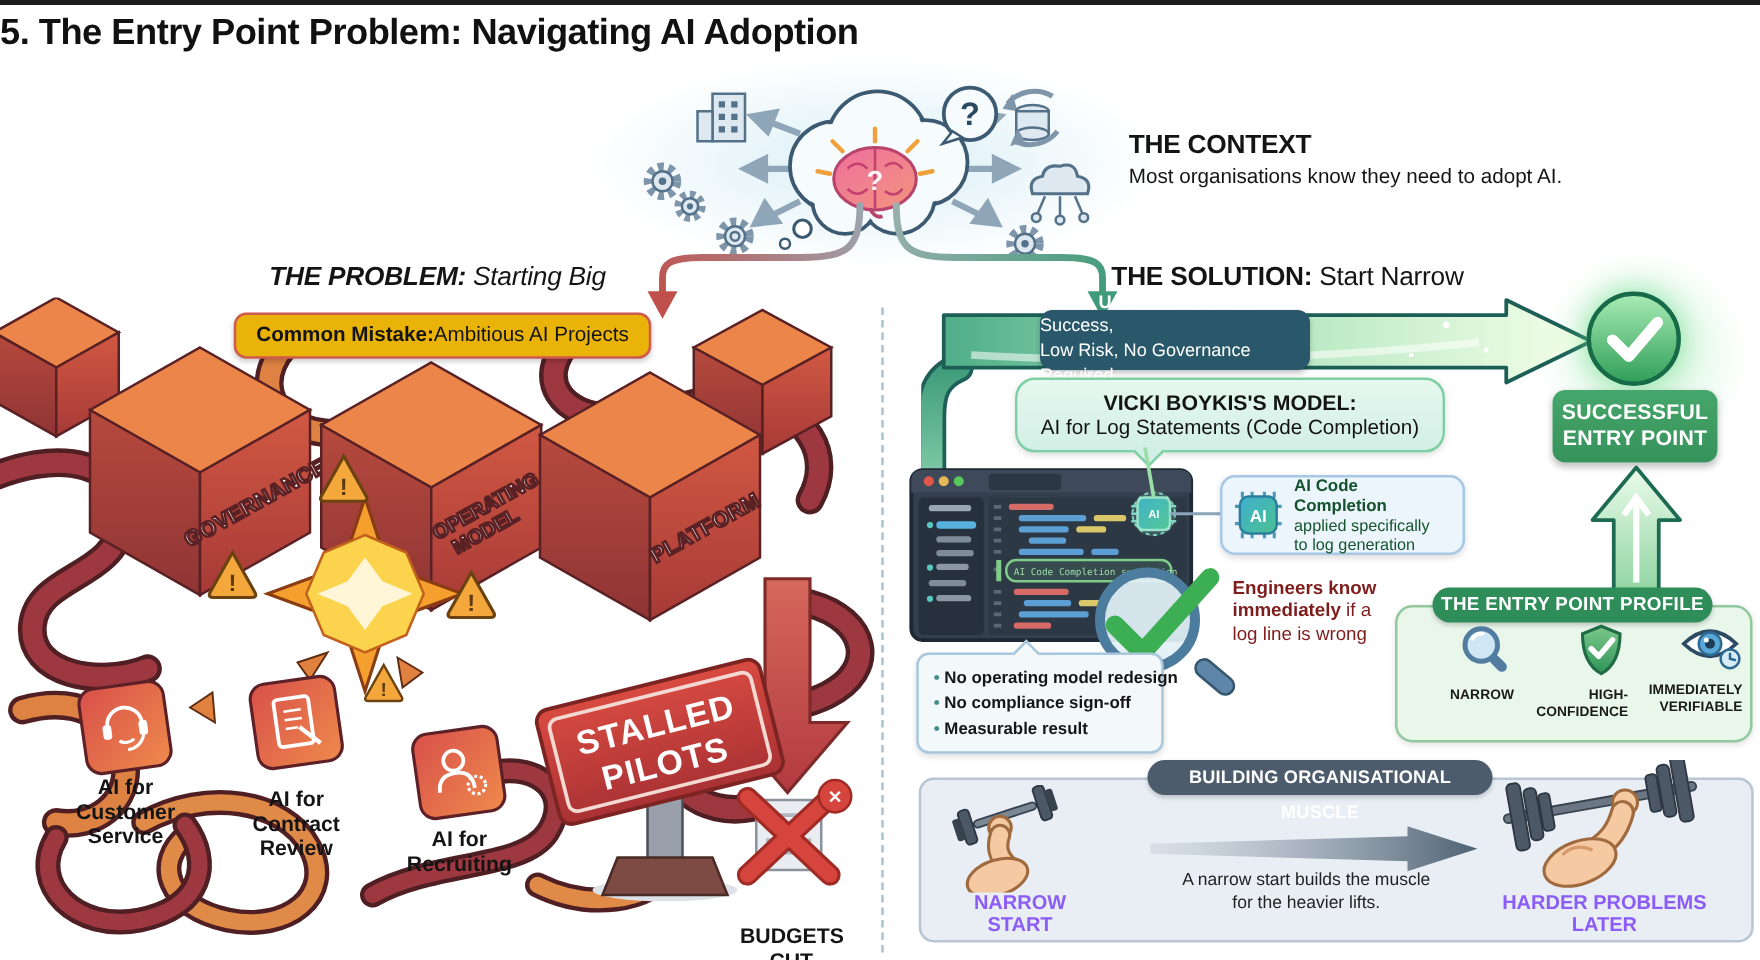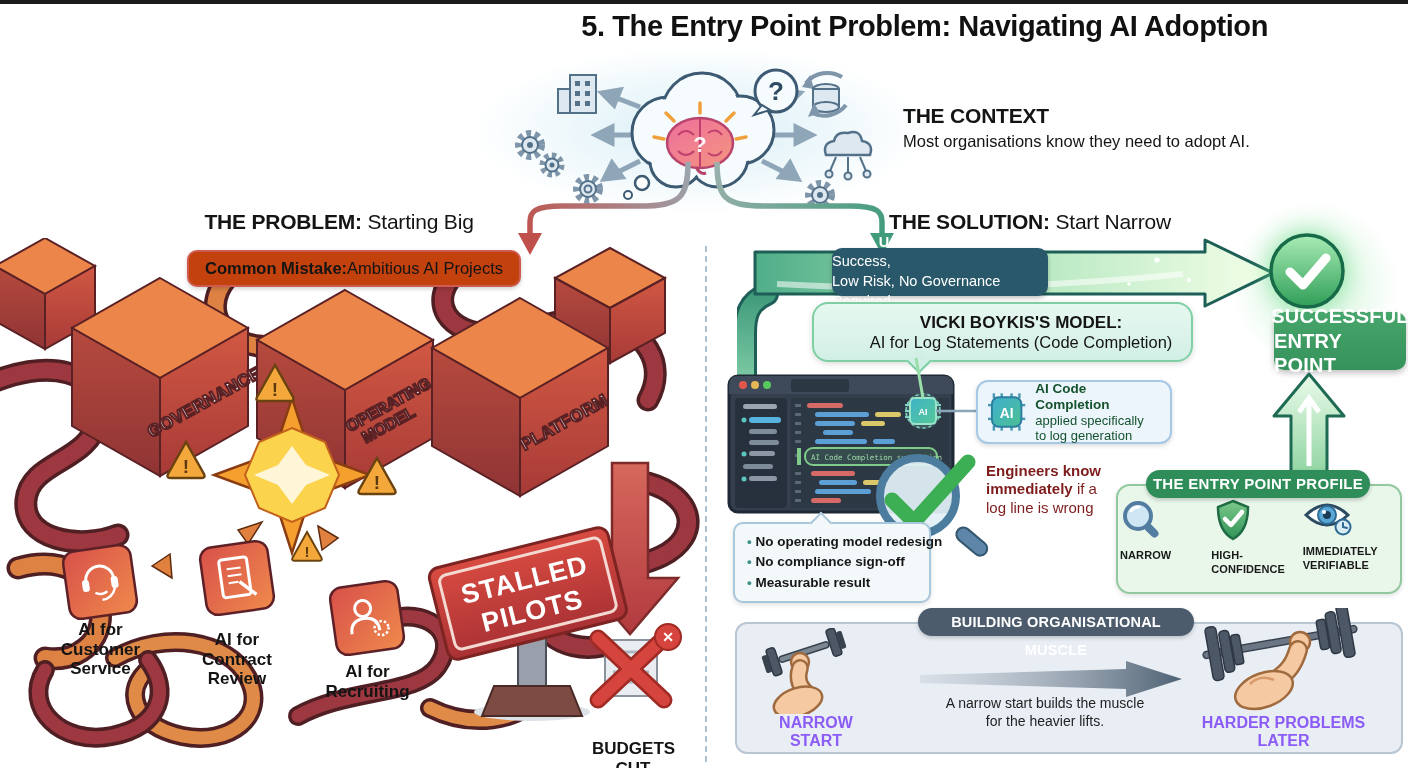--- a/index.html
+++ b/index.html
@@ -1,58 +1,58 @@
 <!DOCTYPE html>
 <html><head>
 <meta charset="utf-8">
 <style>
   html,body{margin:0;padding:0;background:#fff;font-family:"Liberation Sans",sans-serif;}
   #canvas{position:relative;width:1408px;height:768px;background:#fff;overflow:hidden;}
   .abs{position:absolute;}
   .b{font-weight:700;}
   .ctr{text-align:center;}
   .topbar{left:0;top:0;width:1408px;height:4px;background:#1c1c1c;}
-  .title{left:0;top:10px;width:1268px;text-align:right;font-size:29px;font-weight:700;color:#111;letter-spacing:-0.4px;}
+  .title{left:0;top:10px;width:1268px;text-align:left;font-size:29px;font-weight:700;color:#111;letter-spacing:-0.4px;}
   .glow{pointer-events:none;}
   .context{left:903px;top:104px;width:420px;color:#141414;}
   .context .h{font-size:21px;font-weight:700;margin-bottom:3px;letter-spacing:-0.2px;}
   .context .l{font-size:16.5px;line-height:1.22;}
   .sechead{font-size:21px;color:#141414;letter-spacing:-0.2px;}
-  .banner{left:187px;top:250px;width:330px;height:33px;background:#c2410c;border:2px solid #cf5a4e;border-radius:10px;
+  .banner{left:187px;top:250px;width:330px;height:33px;background:#eab308;border:2px solid #cf5a4e;border-radius:10px;
           box-shadow:0 2px 4px rgba(0,0,0,.18);display:flex;align-items:center;justify-content:center;font-size:16.5px;color:#141414;}
   .nodelabel{color:#141414;font-weight:700;font-size:17px;line-height:1.16;text-align:center;}
   .budlabel{color:#141414;font-weight:700;font-size:17px;line-height:1.2;text-align:center;}
   .divider{left:705px;top:246px;height:516px;width:0;border-left:2px dashed #a9c2d4;}
   .pill{left:832px;top:248px;width:216px;height:48px;background:#29586a;border-radius:10px;color:#fff;
         display:flex;flex-direction:column;align-items:center;justify-content:center;font-size:14.5px;line-height:1.35;box-shadow:0 2px 4px rgba(0,0,0,.25);}
   .vicki{left:812px;top:302px;width:340px;height:56px;background:linear-gradient(#e6f8f0,#d2efe6);border:2.5px solid #7ecfa4;border-radius:16px;
-         box-shadow:0 2px 6px rgba(0,0,0,.14);display:flex;flex-direction:column;align-items:center;justify-content:center;color:#141414;padding-left:37px;}
+         box-shadow:0 2px 6px rgba(0,0,0,.14);display:flex;flex-direction:column;align-items:center;justify-content:center;color:#141414;}
   .vicki:after{content:"";position:absolute;left:96px;bottom:-10px;width:16px;height:16px;background:#d2efe6;
                border-right:2.5px solid #7ecfa4;border-bottom:2.5px solid #7ecfa4;transform:rotate(45deg);}
   .vicki .l1{font-size:17px;font-weight:700;}
   .vicki .l2{font-size:16.5px;}
   .aibox{left:976px;top:380px;width:196px;height:64px;background:#edf5fc;border:2px solid #a6c8e4;border-radius:12px;
          box-shadow:0 2px 5px rgba(0,0,0,.14);display:flex;align-items:center;gap:8px;padding:4px 8px;box-sizing:border-box;}
   .aibox .txt{font-size:13px;line-height:1.18;color:#14532d;}
   .aibox .t1{font-weight:700;font-size:13.5px;}
   .verify{left:986px;top:462px;width:160px;font-size:15px;line-height:1.22;color:#7f1d1d;}
   .bullets{left:733px;top:522px;width:198px;background:#f3f8fb;border:2px solid #a9c7dc;border-radius:10px;
            box-shadow:0 2px 5px rgba(0,0,0,.12);padding:8px 10px 8px 12px;box-sizing:border-box;font-weight:bold;}
   .bullets:before{content:"";position:absolute;left:78px;top:-9px;width:14px;height:14px;background:#f3f8fb;
                   border-left:2px solid #a9c7dc;border-top:2px solid #a9c7dc;transform:rotate(45deg);}
   .bullets .li{font-size:13.5px;color:#161616;line-height:1.5;white-space:nowrap;}
   .bullets .li:before{content:"• ";color:#3f8f86;font-weight:700;}
   .badge{left:1242px;top:312px;width:132px;height:58px;background:linear-gradient(#47a66b,#35925b);border-radius:10px;
          box-shadow:0 3px 6px rgba(0,0,0,.25);display:flex;flex-direction:column;align-items:center;justify-content:center;
-         color:#fff;font-weight:700;font-size:20px;line-height:1.22;letter-spacing:0.2px;margin-left:32px;}
+         color:#fff;font-weight:700;font-size:17px;line-height:1.22;letter-spacing:0.2px;}
   .profilebox{left:1116px;top:484px;width:282px;height:106px;background:#e9f6ea;border:2px solid #92c89e;border-radius:14px;box-shadow:0 2px 5px rgba(0,0,0,.12);}
   .profilehead{left:1146px;top:470px;width:224px;height:28px;background:#2e8d59;border-radius:14px;color:#fff;font-weight:700;
                font-size:15px;line-height:28px;text-align:center;letter-spacing:0.3px;box-shadow:0 2px 4px rgba(0,0,0,.2);}
   .profilecols{left:1120px;top:498px;width:274px;display:flex;justify-content:space-around;align-items:flex-start;}
-  .pcol{width:92px;text-align:left;}
+  .pcol{width:92px;text-align:right;}
   .pcol .lbl{font-size:11px;font-weight:700;color:#191919;line-height:1.25;margin-top:3px;letter-spacing:0.1px;}
   .musclebox{left:735px;top:622px;width:664px;height:128px;background:#e9eef5;border:2px solid #b8c5d3;border-radius:12px;}
   .musclehead{left:918px;top:608px;width:276px;height:28px;background:#4c5c6d;border-radius:14px;color:#fff;font-weight:700;
               font-size:14.5px;line-height:28px;text-align:center;letter-spacing:0.2px;box-shadow:0 2px 4px rgba(0,0,0,.2);}
   .mlabel{font-size:16px;font-weight:700;color:#8b5cf6;text-align:center;}
   .mcaption{left:938px;top:694px;width:214px;text-align:center;font-size:14px;line-height:1.3;color:#222;}
 </style>
 </head>
 <body>
 
@@ -193,21 +193,21 @@
         <stop offset="0" stop-color="#9ab0ac"></stop>
           <stop offset="1" stop-color="#3f9b7a"></stop>
       </linearGradient>
     </defs>
     <path d="M 208,2 C 208,38 200,46 160,46 L 82,46 C 54,46 50,52 50,62 L 50,78" fill="none" stroke="url(#lcon)" stroke-width="5.5"></path>
     <polygon points="50,95 38,73 62,73" fill="#c0504b"></polygon>
     <path d="M 237,2 C 237,38 245,46 285,46 L 370,46 C 398,46 402,52 402,62 L 402,78" fill="none" stroke="url(#rcon)" stroke-width="5.5"></path>
     <polygon points="402,95 390,73 414,73" fill="#3f9b7a"></polygon>
   </svg>
 
-  <div class="abs sechead ctr" style="left:129px;top:210px;width:420px;">
+  <div class="abs sechead ctr" style="left:140px;top:210px;width:420px;font-style:italic;">
     <span class="b">THE PROBLEM:</span><span> Starting Big</span>
   </div>
 
   <svg class="abs" style="left:0;top:238px;" width="705" height="530" viewBox="0 0 705 530">
     <defs>
       <linearGradient id="faceR" x1="0" y1="0" x2="0" y2="1">
           <stop offset="0" stop-color="#d15843"></stop>
           <stop offset="1" stop-color="#a73a37"></stop>
         </linearGradient>
       <linearGradient id="faceL" x1="0" y1="0" x2="0" y2="1">

